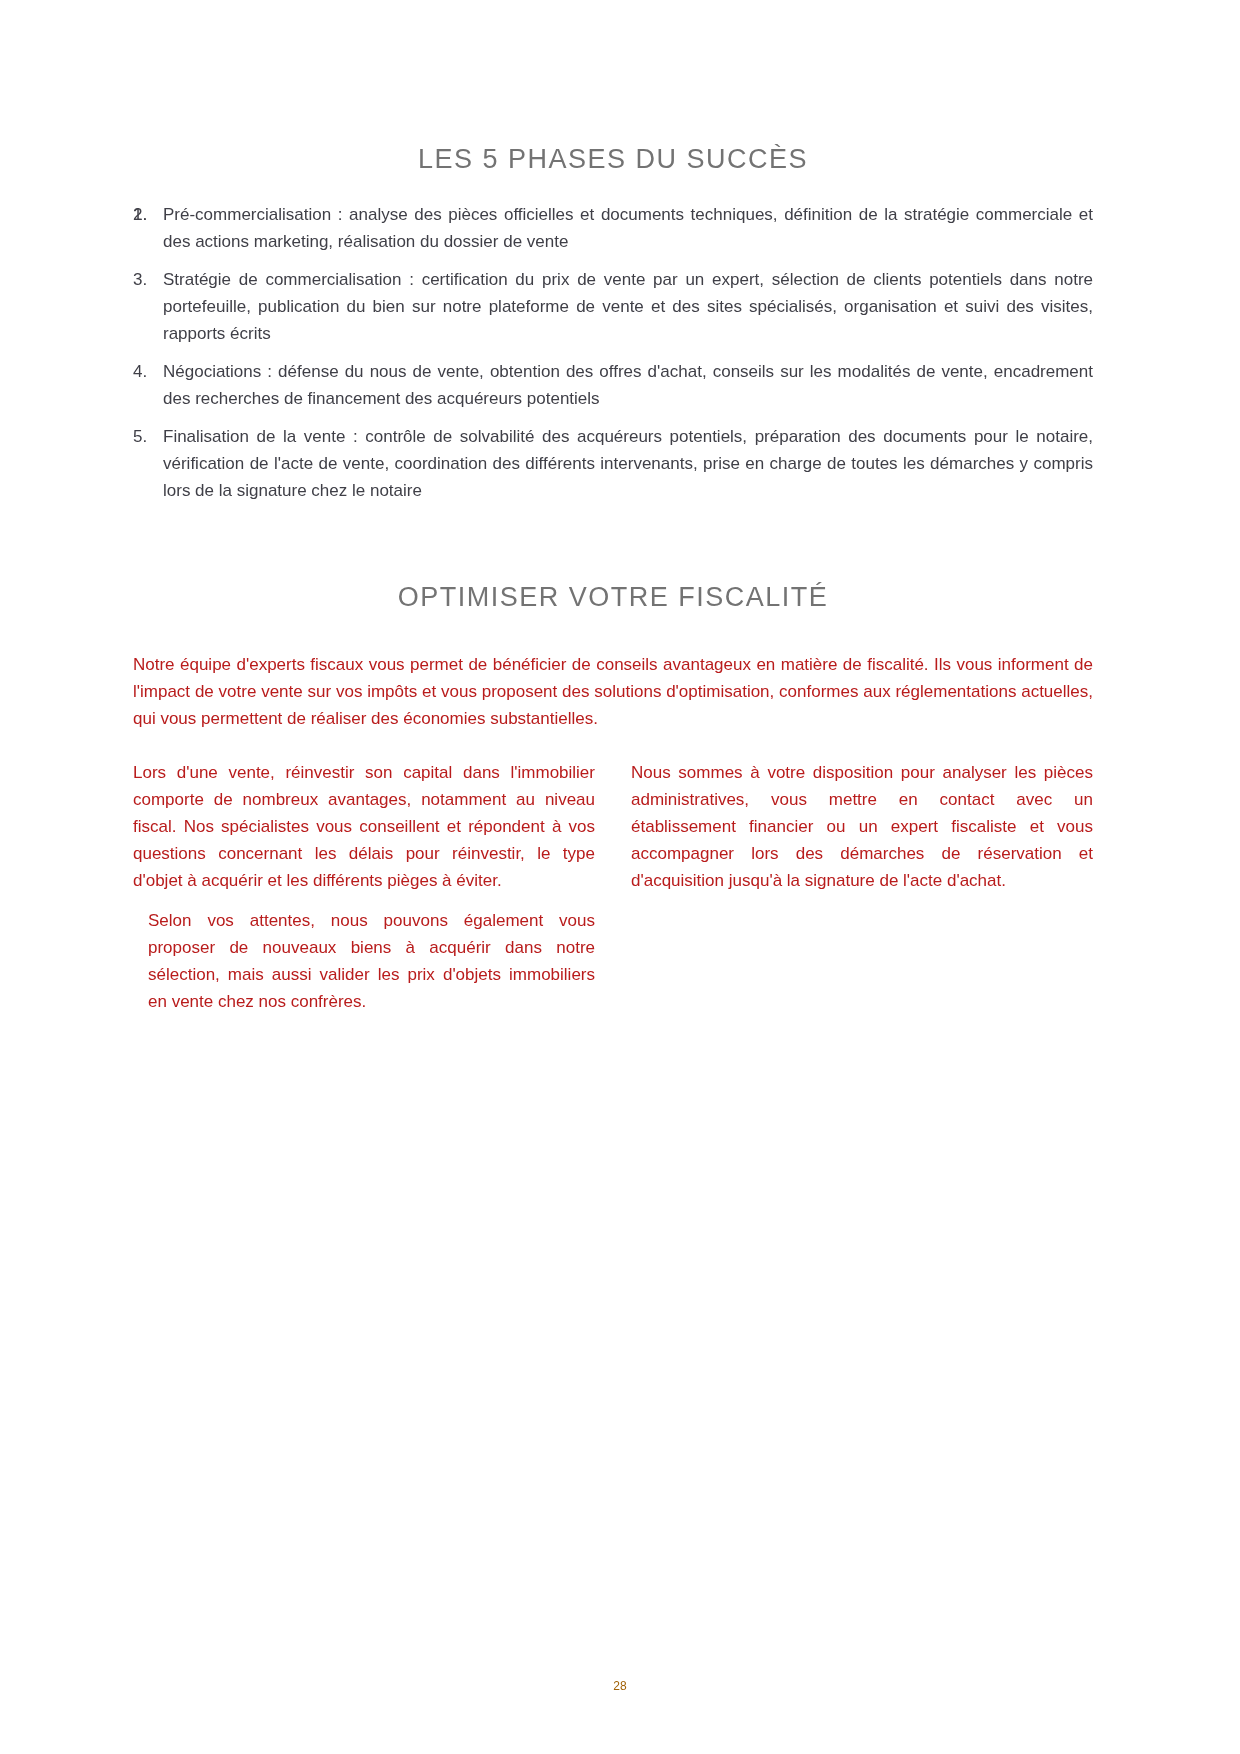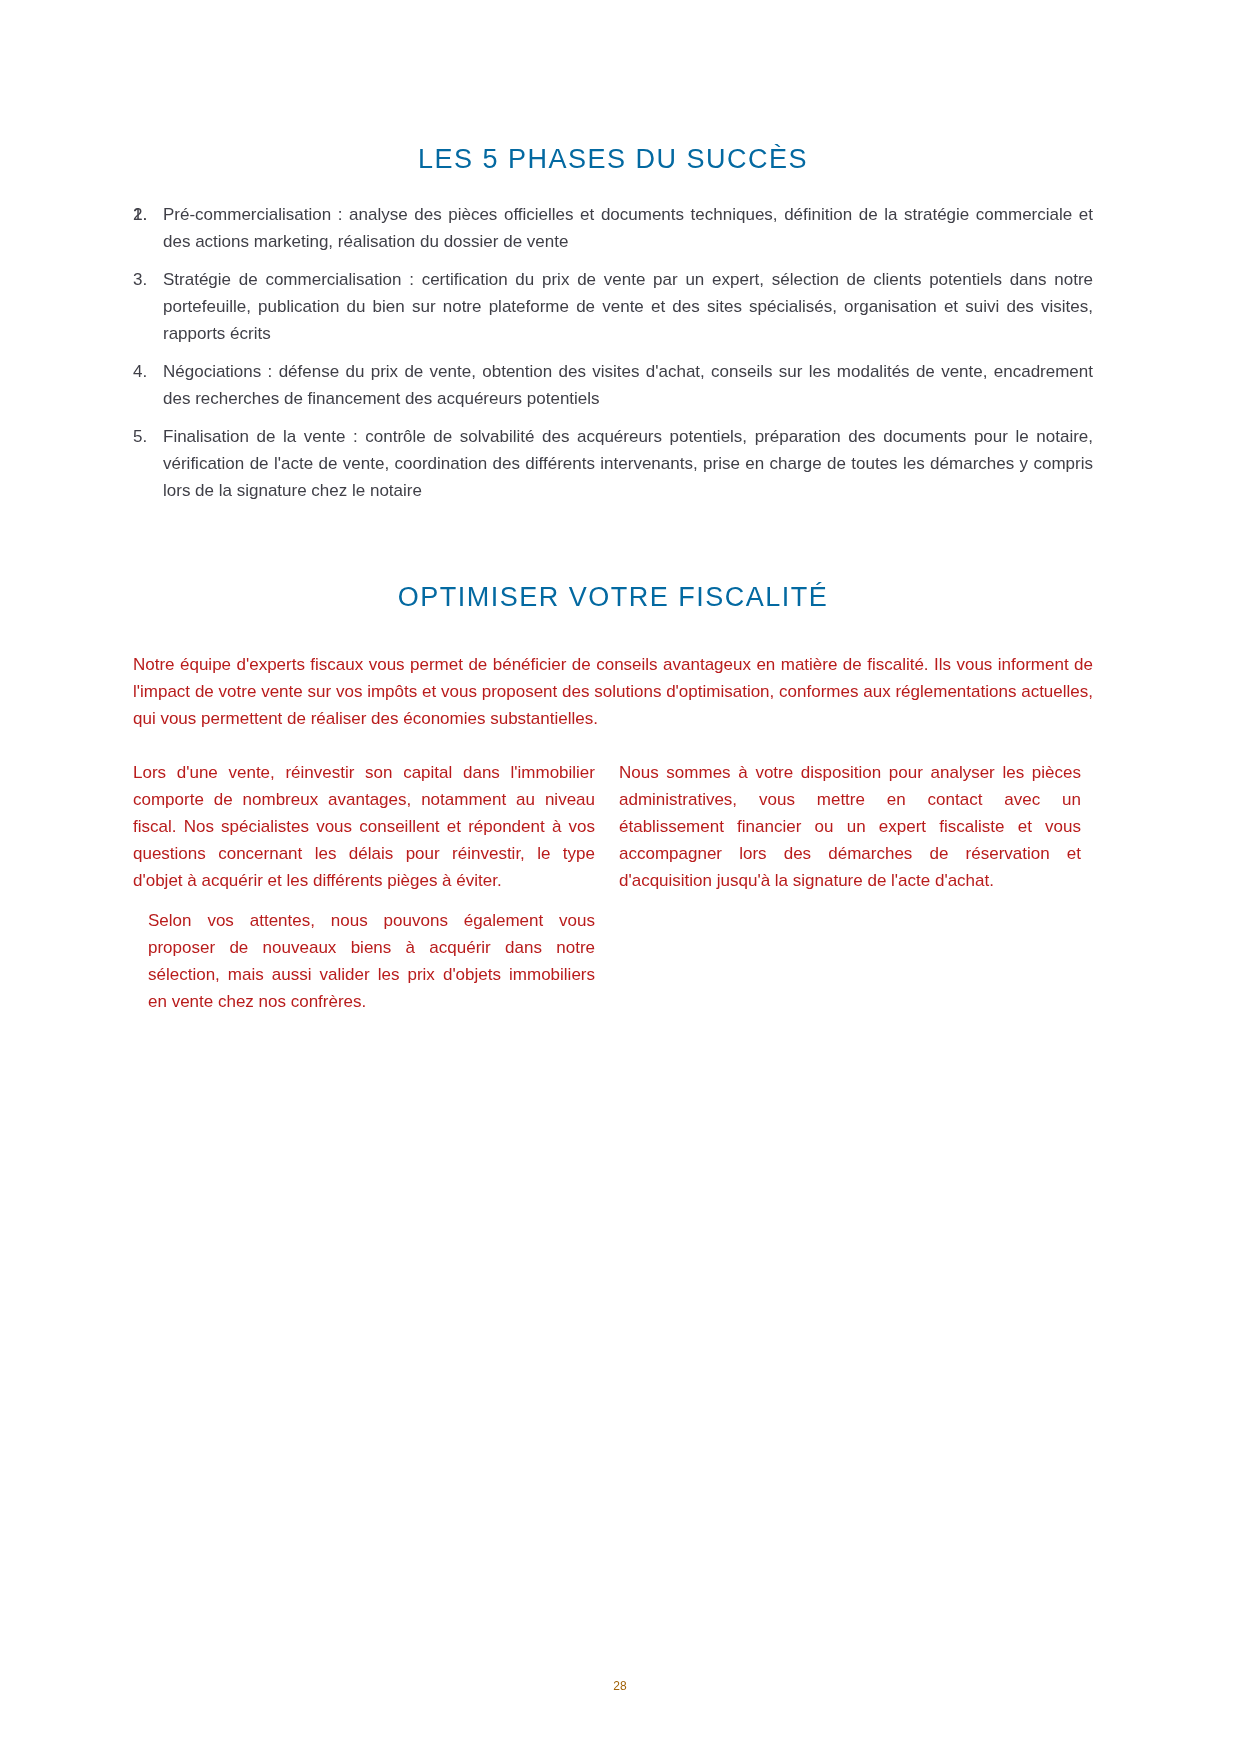--- a/index.html
+++ b/index.html
@@ -16,21 +16,21 @@
     position: absolute;
     left: 133px;
     top: 0;
     width: 960px;
   }
   .section-title {
     margin: 8px;
     font-size: 27px;
     line-height: 27px;
     font-weight: 400;
-    color: #0369a1;
+    color: #737373;
     text-align: center;
     letter-spacing: 1.5px;
   }
   .title-phases { margin-top: 146px; }
   .phases-list {
     list-style: none;
     margin: 28px 0 0 0;
     padding: 0;
   }
   .list-item {
@@ -54,21 +54,21 @@
     font-size: 17px;
     line-height: 27px;
     color: #b91c1c;
     text-align: justify;
   }
   .title-fiscalite { margin-top: 80px; }
   .fiscalite-para { margin-top: 40px; }
   .title-gestion { margin-top: 80px; }
   .columns {
     display: flex;
-    gap: 24px;
+    gap: 36px;
     margin-top: 27px;
   }
   .col { width: 462px; }
   .col .body-text + .body-text { margin-top: 13px; margin-left: 15px; }
   .page-number {
     position: absolute;
     left: 0;
     top: 1676px;
     width: 100%;
     text-align: center;
@@ -92,21 +92,21 @@
       <li class="list-item">
         <span class="num">2.</span>
         <span class="item-text">Pré-commercialisation : analyse des pièces officielles et documents techniques, définition de la stratégie commerciale et des actions marketing, réalisation du dossier de vente</span>
       </li>
       <li class="list-item">
         <span class="num">3.</span>
         <span class="item-text">Stratégie de commercialisation : certification du prix de vente par un expert, sélection de clients potentiels dans notre portefeuille, publication du bien sur notre plateforme de vente et des sites spécialisés, organisation et suivi des visites, rapports écrits</span>
       </li>
       <li class="list-item">
         <span class="num">4.</span>
-        <span class="item-text">Négociations : défense du prix de vente, obtention des visites d'achat, conseils sur les modalités de vente, encadrement des recherches de financement des acquéreurs potentiels</span>
+        <span class="item-text">Négociations : défense du nous de vente, obtention des offres d'achat, conseils sur les modalités de vente, encadrement des recherches de financement des acquéreurs potentiels</span>
       </li>
       <li class="list-item">
         <span class="num">5.</span>
         <span class="item-text">Finalisation de la vente : contrôle de solvabilité des acquéreurs potentiels, préparation des documents pour le notaire, vérification de l'acte de vente, coordination des différents intervenants, prise en charge de toutes les démarches y compris lors de la signature chez le notaire</span>
       </li>
     </ol>
 
     <h2 class="section-title title-fiscalite">OPTIMISER VOTRE FISCALITÉ</h2>
 
     <p class="body-text fiscalite-para">Notre équipe d'experts fiscaux vous permet de bénéficier de conseils avantageux en matière de fiscalité. Ils vous informent de l'impact de votre vente sur vos impôts et vous proposent des solutions d'optimisation, conformes aux réglementations actuelles, qui vous permettent de réaliser des économies substantielles.</p>

